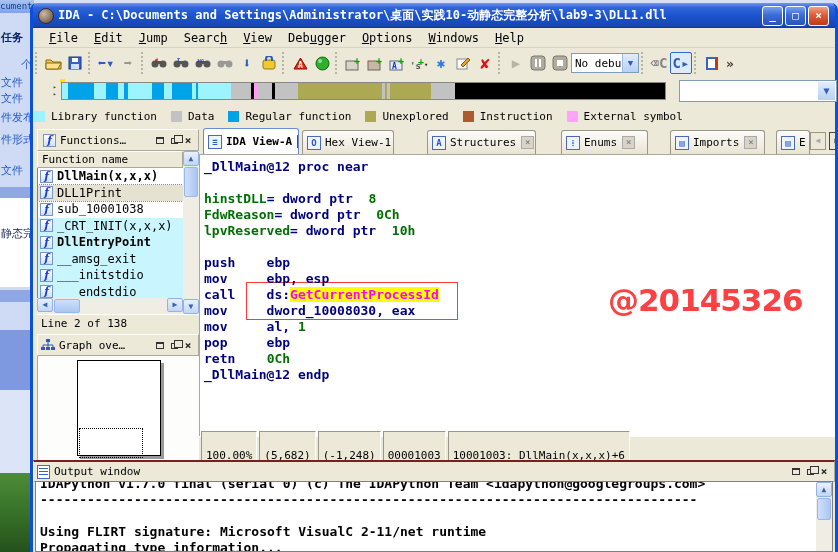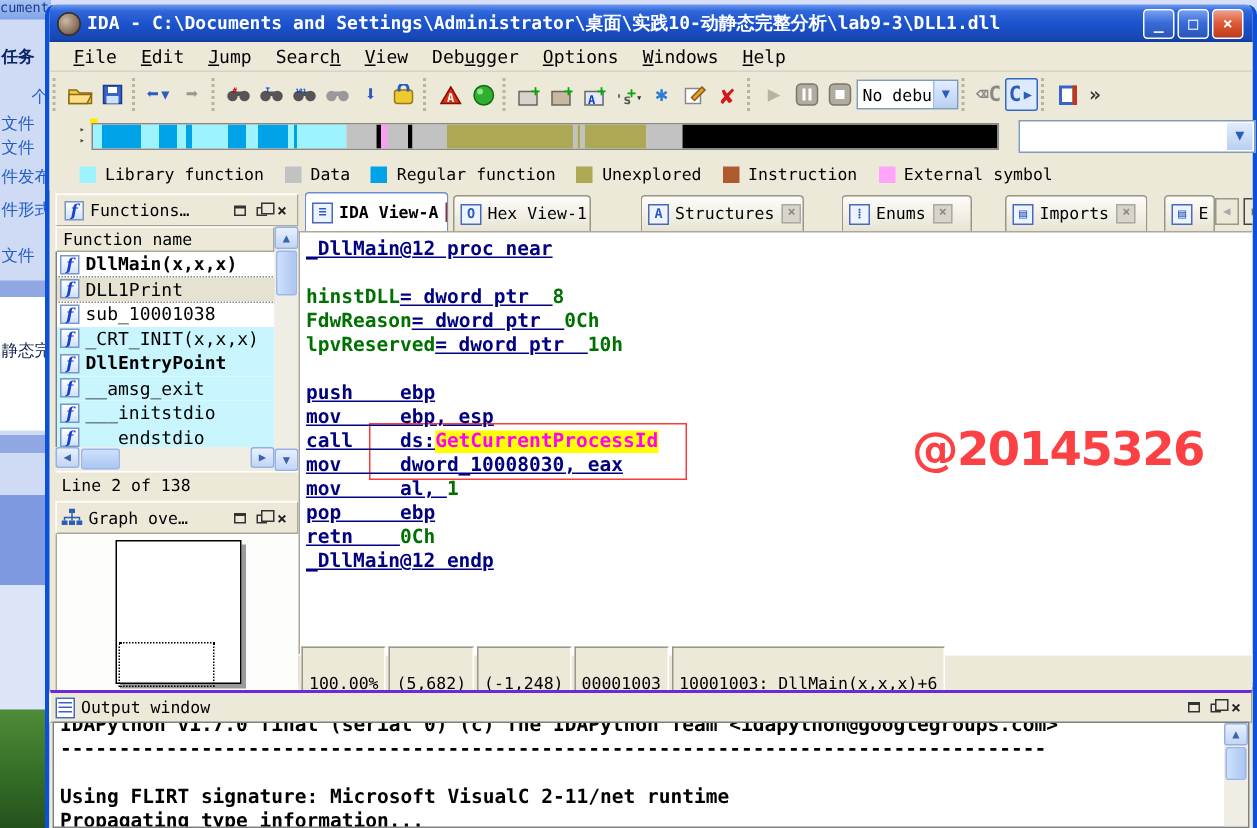--- a/index.html
+++ b/index.html
@@ -60,21 +60,21 @@
     background:#ece9d8;display:flex;overflow:hidden;}
   .navband .seg{height:100%;}
   .band-tick{position:absolute;left:27px;top:1px;width:5px;height:4px;background:#ffea00;}
   .band-combo{position:absolute;left:646px;top:2px;width:158px;height:22px;background:#fff;
     border:1px solid #7f9db9;}
   .band-combo .cb{position:absolute;right:1px;top:1px;width:17px;height:18px;
     background:linear-gradient(180deg,#e2ecfd,#b9d0f2);color:#2b5dbd;font-size:10px;text-align:center;line-height:18px;}
 
   
   .legend{position:absolute;left:0;top:102px;right:0;height:22px;background:#ece9d8;
-    display:flex;align-items:center;padding-left:20px;font-size:11px;}
+    display:flex;align-items:center;padding-left:1px;font-size:11px;}
   .legend .sw{width:11px;height:11px;margin-right:6px;flex:0 0 11px;}
   .legend .li{display:flex;align-items:center;margin-right:14px;white-space:nowrap;}
 
   
   .panelhdr{height:22px;background:#ece9d8;border:1px solid #fff;border-right-color:#aca899;border-bottom-color:#aca899;
     display:flex;align-items:center;font-size:11px;padding:0 3px;white-space:nowrap;}
   .panelhdr .ttl{flex:1;overflow:hidden;}
   .ph-btn{width:14px;text-align:center;font-size:11px;color:#222;font-weight:bold;}
   .sq{display:inline-block;width:8px;height:7px;border:1px solid #333;border-top-width:2px;}
   .flt{position:relative;display:inline-block;width:7px;height:6px;border:1px solid #333;background:#ece9d8;margin-left:1px;}
@@ -118,21 +118,21 @@
     color:#888;font-size:9px;line-height:11px;text-align:center;font-weight:bold;}
   .tab.active .tx{background:linear-gradient(180deg,#f28a6a,#d8441c);border-color:#a03010;color:#fff;}
   .tab-arrow{position:absolute;top:5px;width:16px;height:18px;border:1px solid #9a968a;background:#ece9d8;
     font-size:8px;text-align:center;line-height:16px;color:#aaa;}
   .tab-arrow.on{color:#000;border-color:#444;}
 
   
   .disasm{position:absolute;left:166px;top:151px;right:0;bottom:97px;background:#fff;
     border-top:1px solid #aca899;border-left:1px solid #aca899;overflow:hidden;}
   .dlines{position:absolute;left:4px;top:4px;font-size:13px;font-weight:bold;line-height:16px;white-space:pre;}
-  .tok-navy{color:#000080;text-decoration:underline;} .tok-green{color:#007000;}
+  .tok-navy{color:#000080;} .tok-green{color:#007000;}
   .tok-magenta{color:#ff00ff;background:#ffff00;}
   .redbox{position:absolute;left:46px;top:127px;width:212px;height:38px;border:1px solid #ff3a3a;}
   .watermark{position:absolute;left:408px;top:127px;font-family:"DejaVu Sans",sans-serif;
     font-size:31px;font-weight:bold;color:#fb4143;letter-spacing:-1px;}
 
   
   .statusbar{position:absolute;left:166px;right:0;top:433px;height:22px;background:#ece9d8;
     border-top:1px solid #fff;display:flex;align-items:center;padding-left:2px;font-size:11px;}
   .scell{height:17px;line-height:15px;padding:16px 4px;margin-right:2px;white-space:nowrap;
     border:1px solid #9a968a;border-bottom-color:#fff;border-right-color:#fff;background:#ece9d8;}
@@ -512,21 +512,21 @@
 
   <div class="statusbar" id="statusbar">
       <span class="scell">100.00%</span>
       <span class="scell">(5,682)</span>
       <span class="scell">(-1,248)</span>
       <span class="scell">00001003</span>
       <span class="scell">10001003: DllMain(x,x,x)+6</span>
     </div>
 
   <div class="outwin">
-    <div class="panelhdr" style="border-top:2px solid #6d28d9">
+    <div class="panelhdr" style="border-top:2px solid #7f1d1d">
       <span class="doc-ico">
           <i></i>
           <i></i>
           <i></i>
         </span>
       <span class="ttl">Output window</span>
       <span class="ph-btn"><span class="sq"></span></span>
       <span class="ph-btn"><span class="flt"></span></span>
       <span class="ph-btn">×</span>
     </div>

